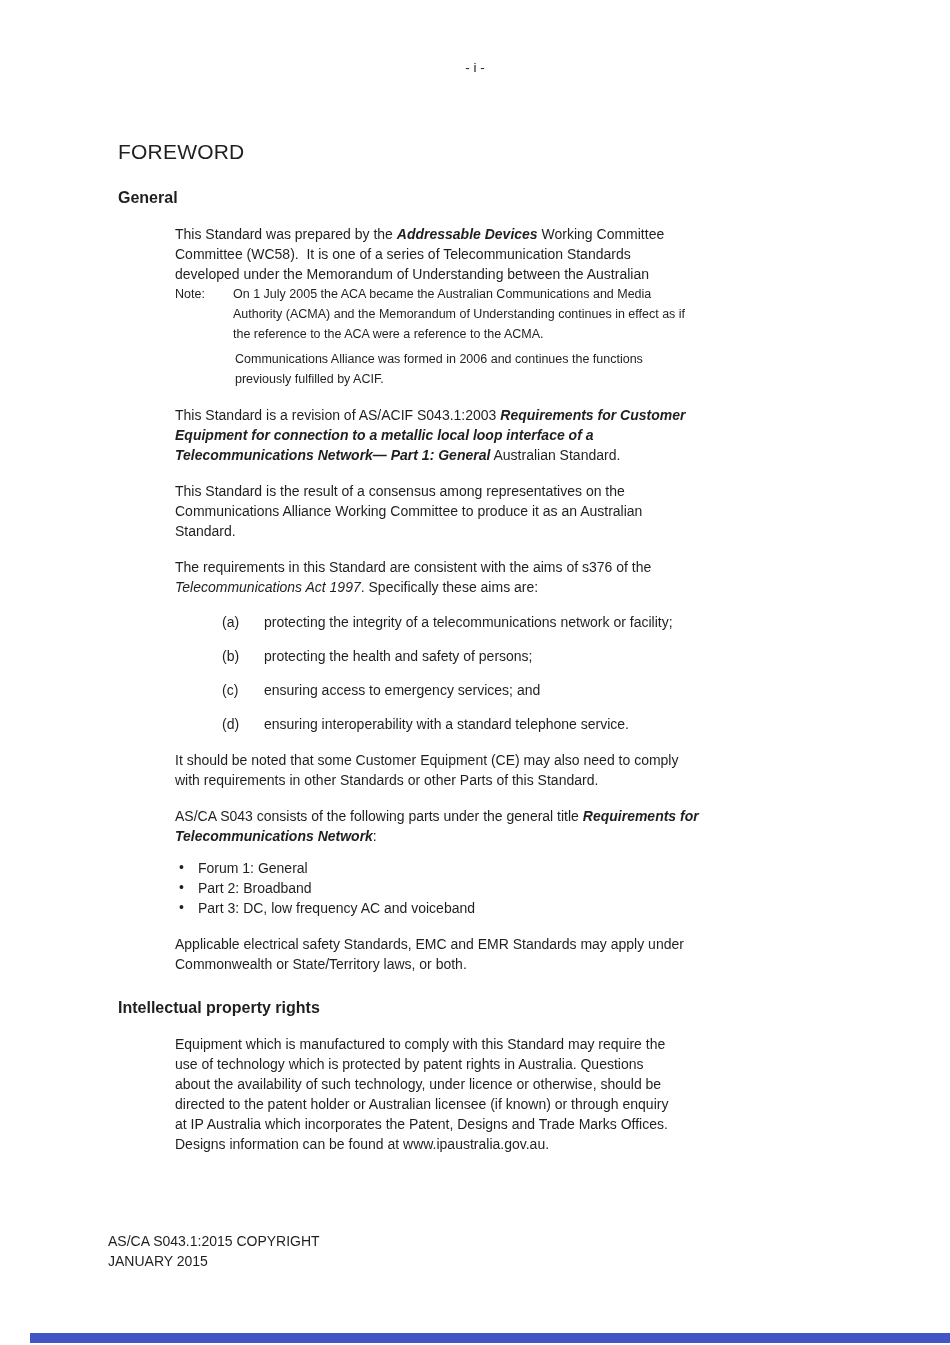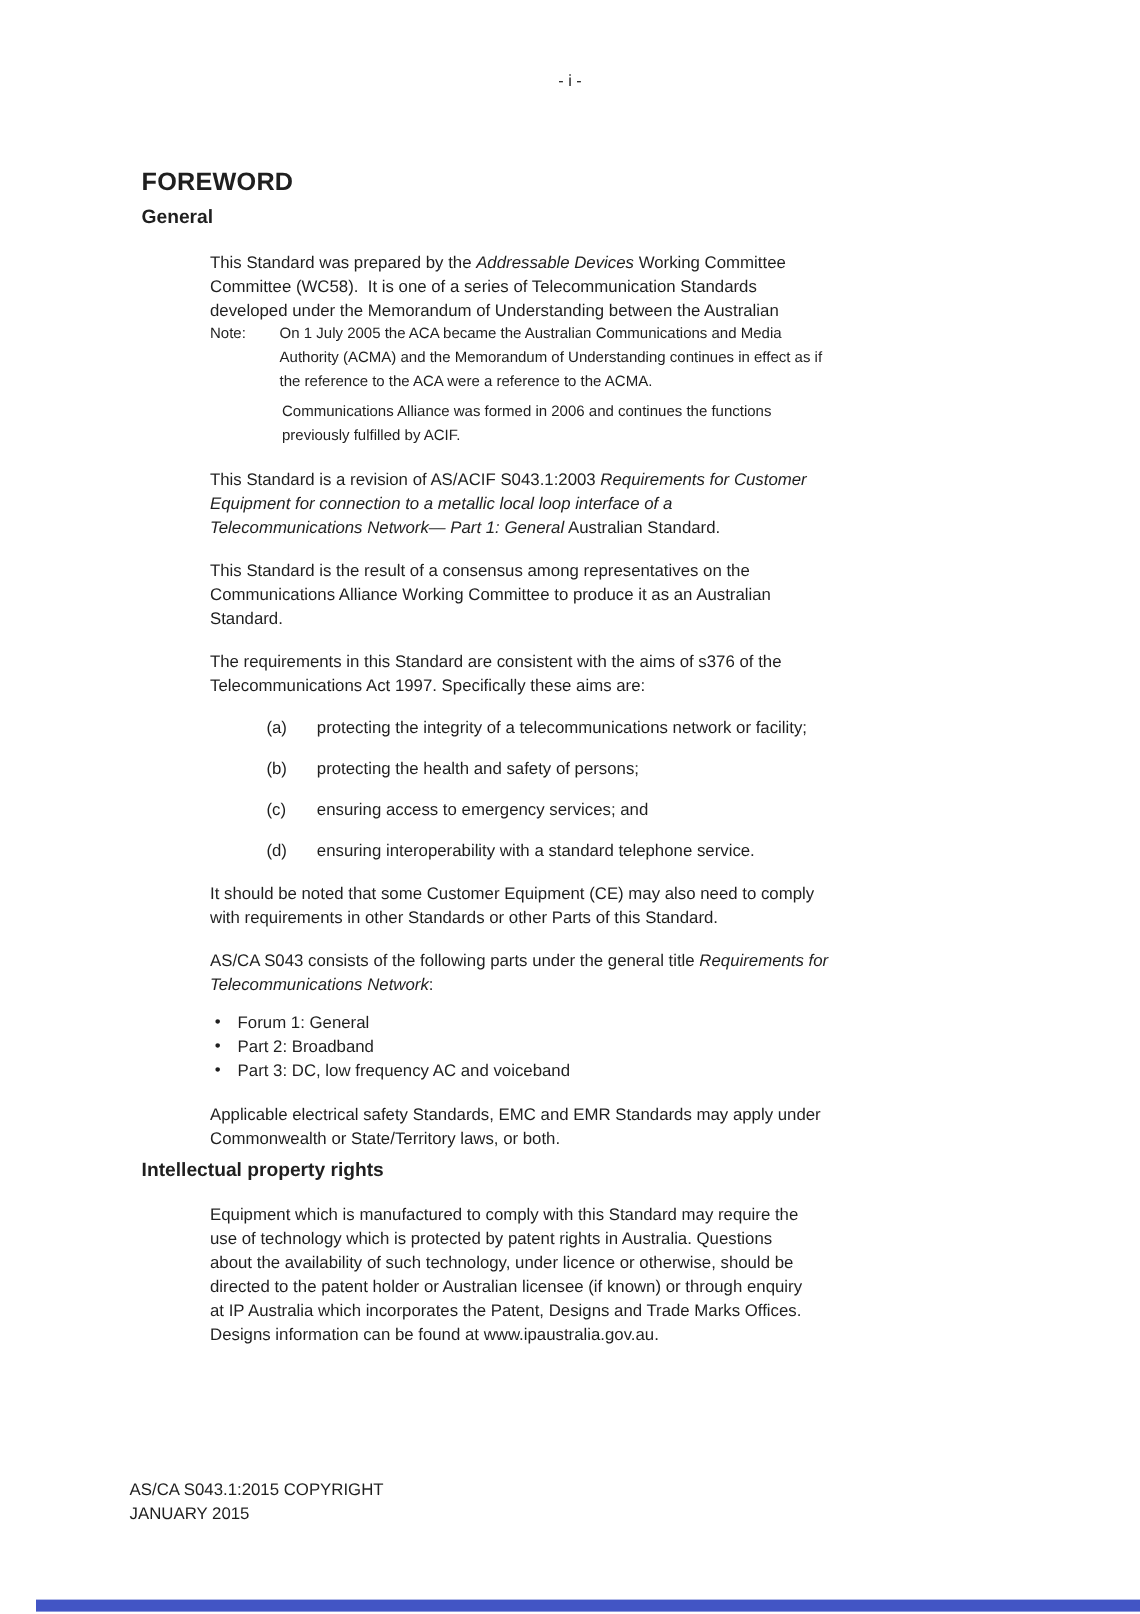--- a/index.html
+++ b/index.html
@@ -13,32 +13,32 @@
     overflow:hidden;
   }
   .pagenum {
     position:absolute; top:60px; left:0; right:0;
     text-align:center; font-size:13.5px; color:#222;
   }
   .content {
     position:absolute; top:140px; left:118px; width:716px;
   }
   .h1 {
-    font-size:21px; font-weight:bold; line-height:24px;
+    font-size:21px; font-weight:normal; line-height:24px;
     letter-spacing:0.2px; margin:0;
   }
   .h2 {
     font-size:16px; font-weight:bold; line-height:20px;
-    margin-top:8px;
+    margin-top:24px;
   }
   .body-block { margin-left:57px; font-size:14px; line-height:20px; }
   .para { margin-top:16px; }
   .line { white-space:nowrap; }
-  .bi { font-weight:normal; font-style:italic;margin-top:48px; }
-  .i  { }
+  .bi { font-weight:bold; font-style:italic;margin-top:48px; }
+  .i  { font-style:italic; }
   .note {
     position:relative; padding-left:58px;
     font-size:12.5px; line-height:20px;
   }
   .note-label { position:absolute; left:0; top:0; }
   .note-para2 { margin-top:5px; padding-left:2px; }
   .lettered { margin-top:0; }
   .l-item { position:relative; padding-left:89px; margin-top:14px; }
   .l-item:first-child { margin-top:15px; }
   .l-label { position:absolute; left:47px; top:0; }

